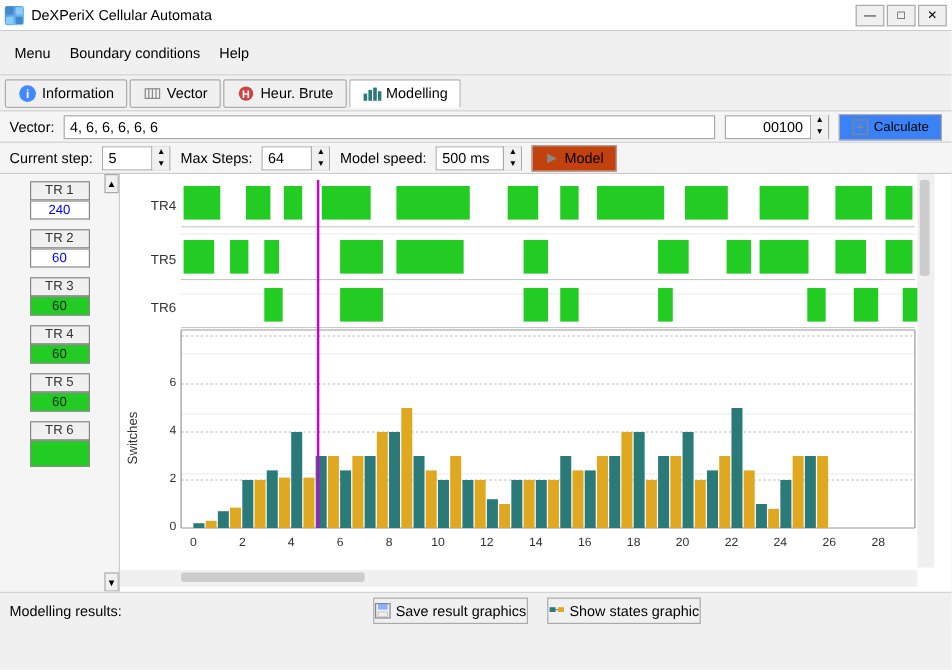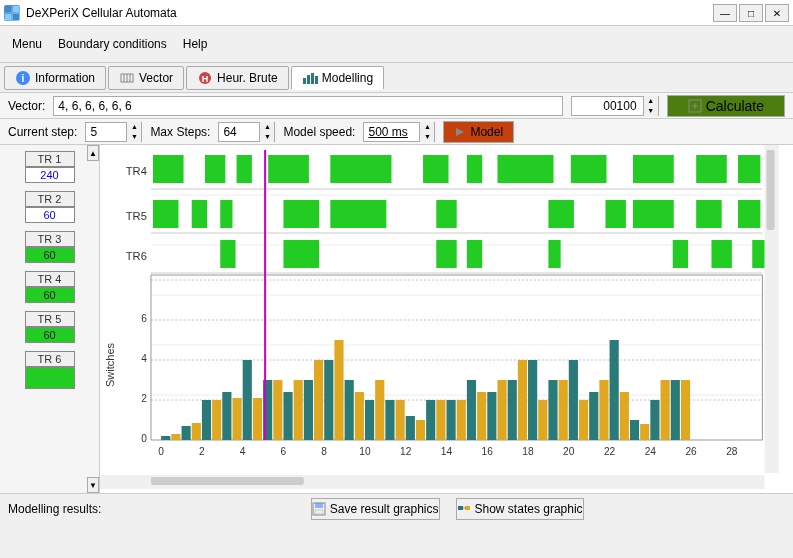--- a/index.html
+++ b/index.html
@@ -23,21 +23,21 @@
     .tab-btn.active { background: #fff; border-bottom: 1px solid #fff; }
     .tab-icon { width: 16px; height: 16px; display: inline-flex; align-items: center; justify-content: center; }
     
     
     .vector-row { display: flex; align-items: center; background: #f5f5f5; padding: 3px 8px; border-bottom: 1px solid #ccc; height: 26px; gap: 8px; }
     .vector-label { font-size: 12px; }
     .vector-input { flex: 1; height: 20px; border: 1px solid #aaa; padding: 1px 4px; font-size: 12px; }
     .vector-counter-val { padding: 0 6px; font-size: 12px; min-width: 40px; text-align: center; margin-left: 25px; }
     .vector-counter-arrows { display: flex; flex-direction: column; border-left: 1px solid #aaa; }
     .counter-arrow { width: 14px; height: 10px; background: #f0f0f0; border: none; cursor: pointer; display: flex; align-items: center; justify-content: center; font-size: 7px; line-height: 1; }
-    .calc-btn { padding: 2px 20px; height: 22px; border: 1px solid #aaa; background: #4d7c0f; cursor: pointer; font-size: 14px; display: flex; align-items: center; gap: 4px; }
+    .calc-btn { padding: 2px 10px; height: 22px; border: 1px solid #aaa; background: #3b82f6; cursor: pointer; font-size: 11px; display: flex; align-items: center; gap: 4px; }
     
     
     .controls-row { display: flex; align-items: center; background: #f5f5f5; padding: 3px 8px; border-bottom: 1px solid #ccc; height: 26px; gap: 8px; }
     .ctrl-label { font-size: 12px; }
     .ctrl-input-group { display: flex; align-items: center; border: 1px solid #aaa; background: white; height: 20px; }
     .ctrl-input { height: 18px; border: none; padding: 0 4px; font-size: 12px; width: 50px; }
     .ctrl-arrows { display: flex; flex-direction: column; border-left: 1px solid #aaa; }
     .model-btn { padding: 2px 10px; height: 22px; border: 1px solid #aaa; background: #c2410c; cursor: pointer; font-size: 12px; display: flex; align-items: center; gap: 4px; }
     
     
@@ -167,21 +167,21 @@
   <span class="ctrl-label">Max Steps:</span>
   <div class="ctrl-input-group">
     <input class="ctrl-input" type="text" style="width: 40px;" value="64">
     <div class="ctrl-arrows">
       <button class="counter-arrow">▲</button>
       <button class="counter-arrow">▼</button>
     </div>
   </div>
   <span class="ctrl-label">Model speed:</span>
   <div class="ctrl-input-group">
-    <input class="ctrl-input" type="text" style="width: 55px; text-decoration: underline;" value="500 ms">
+    <input class="ctrl-input" type="text" style="width: 55px;" value="500 ms">
     <div class="ctrl-arrows">
       <button class="counter-arrow">▲</button>
       <button class="counter-arrow">▼</button>
     </div>
   </div>
   <button class="model-btn">
     <svg width="12" height="12">
         <polygon points="2,2 10,6 2,10" fill="#888"></polygon>
       </svg>
     <span>Model</span>

